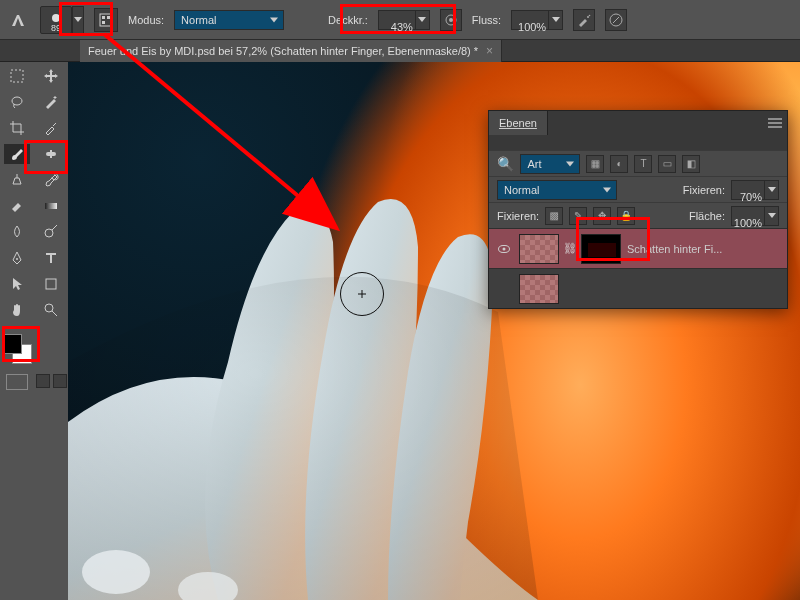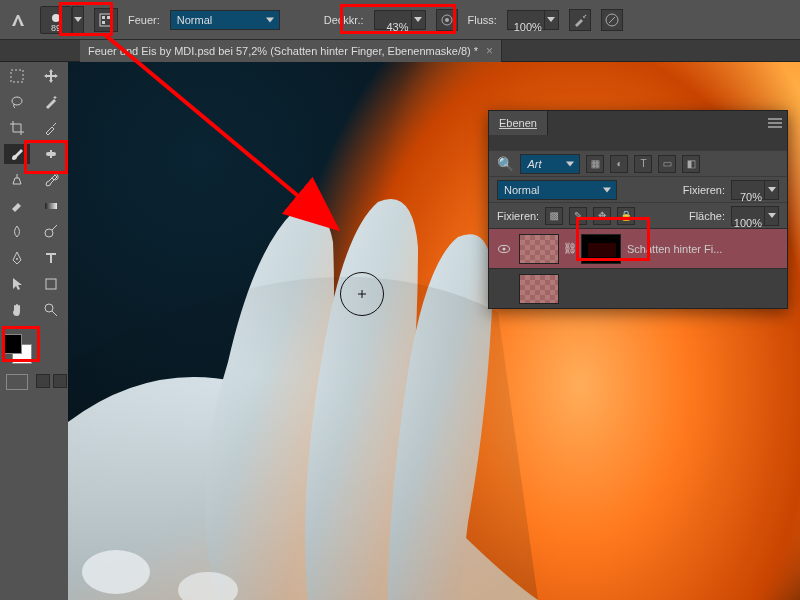--- a/index.html
+++ b/index.html
@@ -58,21 +58,21 @@
   
   .hl { position:absolute; border:3px solid #ff0000; pointer-events:none; z-index:300; }
   .arrow-svg { position:absolute; left:0; top:0; pointer-events:none; z-index:301; }
 
   
   .layers { position:absolute; right:12px; top:110px; width:300px; background:#494949; border:1px solid #222; box-shadow:0 4px 16px rgba(0,0,0,.5); z-index:250; color:#ccc; font-size:11px; }
   .layers .tabrow { height:39px; background:#383838; display:flex; align-items:flex-start;text-decoration:underline; }
   .layers .ptab { height:24px; padding:0 10px; display:flex; align-items:center; color:#ddd; background:#494949; border-right:1px solid #222; }
   .layers .menu-ico { margin-left:auto; width:24px; height:24px; display:flex; align-items:center; justify-content:center; }
   .layers .row { display:flex; align-items:center; height:26px; padding:0 8px; gap:6px; border-top:1px solid #3a3a3a; }
-  .layers .filterrow .sel { min-width:60px;font-style:italic; }
+  .layers .filterrow .sel { min-width:60px; }
   .layers .mini-ico { width:18px; height:18px; background:#414141; border:1px solid #2a2a2a; display:flex; align-items:center; justify-content:center; font-size:10px; color:#aaa; }
   .layers .pct-field input { width:32px; }
   .layer-list { background:#3e3e3e; }
   .layer-item { display:flex; align-items:center; height:40px; border-top:1px solid #2e2e2e; padding:0 6px; gap:6px; }
   .layer-item.active { background:#8d4a55; }
   .vis { width:18px; height:18px; display:flex; align-items:center; justify-content:center; }
   .eye { width:12px; height:8px; border:1px solid #ccc; border-radius:50%/60%; position:relative; }
   .eye::after { content:""; position:absolute; left:50%; top:50%; width:3px; height:3px; background:#ccc; border-radius:50%; transform:translate(-50%,-50%); }
   .thumb { width:40px; height:30px; border:1px solid #222; background:#555; }
   .thumb.checker { background:
@@ -102,21 +102,21 @@
       </div>
   </div>
   <div class="brushpanel-ico">
     <svg width="14" height="14" viewBox="0 0 14 14">
         <rect x="1" y="1" width="12" height="12" fill="none" stroke="#ccc"></rect>
         <rect x="3" y="3" width="3" height="3" fill="#ccc"></rect>
         <rect x="8" y="3" width="3" height="3" fill="#ccc"></rect>
         <rect x="3" y="8" width="3" height="3" fill="#ccc"></rect>
       </svg>
   </div>
-  <span class="lbl">Feuer:</span>
+  <span class="lbl">Modus:</span>
   <div class="sel" style="min-width:110px">
       <span>Normal</span>
     </div>
   <div style="width:24px"></div>
   <span class="lbl">Deckkr.:</span>
   <div class="pct-field">
     <input value="43%" style="">
     <div class="caret-box">
         <div class="caret"></div>
       </div>

